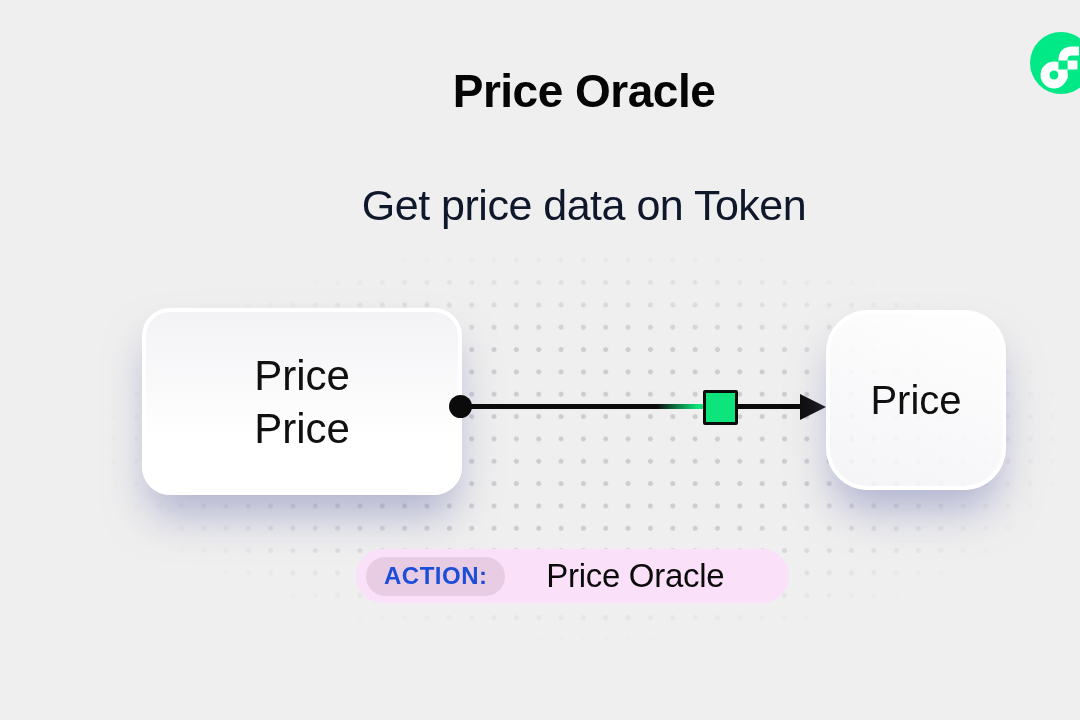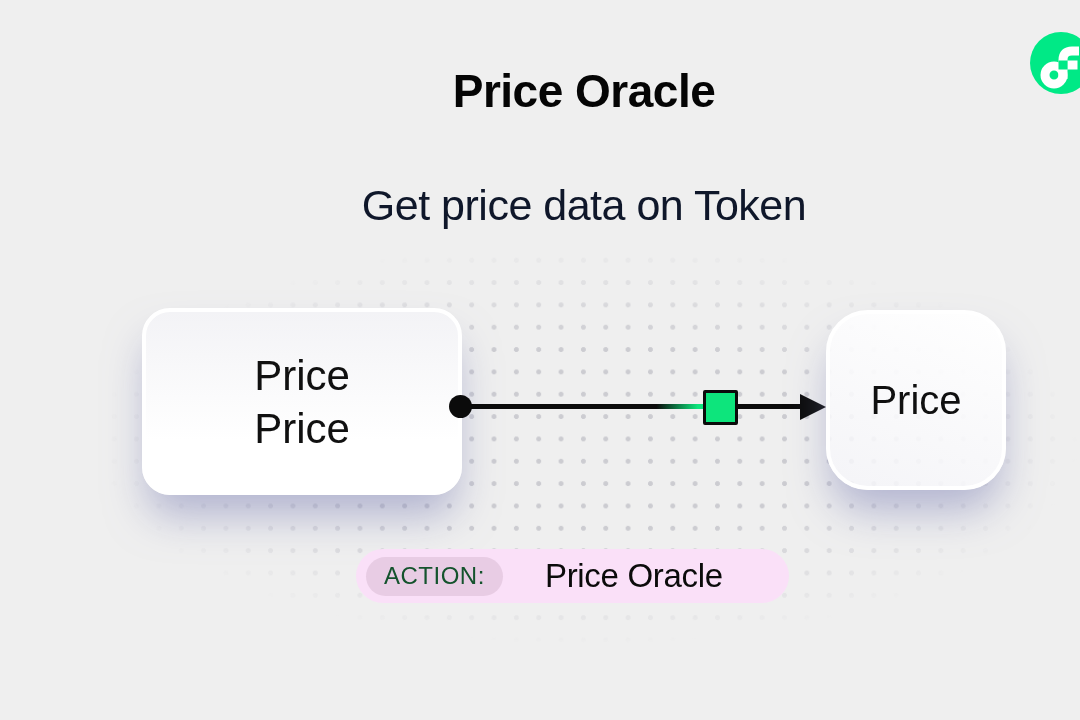--- a/index.html
+++ b/index.html
@@ -62,21 +62,21 @@
     border-left:26px solid #0B0B0B;
   }
   .action-pill{
     position:absolute;left:312px;top:549px;width:433px;height:54px;box-sizing:border-box;
     border-radius:27px;background:#FAE0F8;
     display:flex;align-items:center;padding:0 24px 0 10px;
   }
   .action-label{
     display:flex;align-items:center;justify-content:center;
     height:39px;padding:0 18px;border-radius:20px;background:#E8CCE4;
-    font-size:24px;font-weight:400;letter-spacing:0.5px;color:#14532d;
+    font-size:24px;font-weight:700;letter-spacing:0.5px;color:#1d4ed8;
     flex:0 0 auto;
   }
   .action-value{
     flex:1;text-align:center;font-size:33px;font-weight:400;color:#0B0B0B;
     letter-spacing:-0.3px;
   }
 </style>
 </head>
 <body>
 

